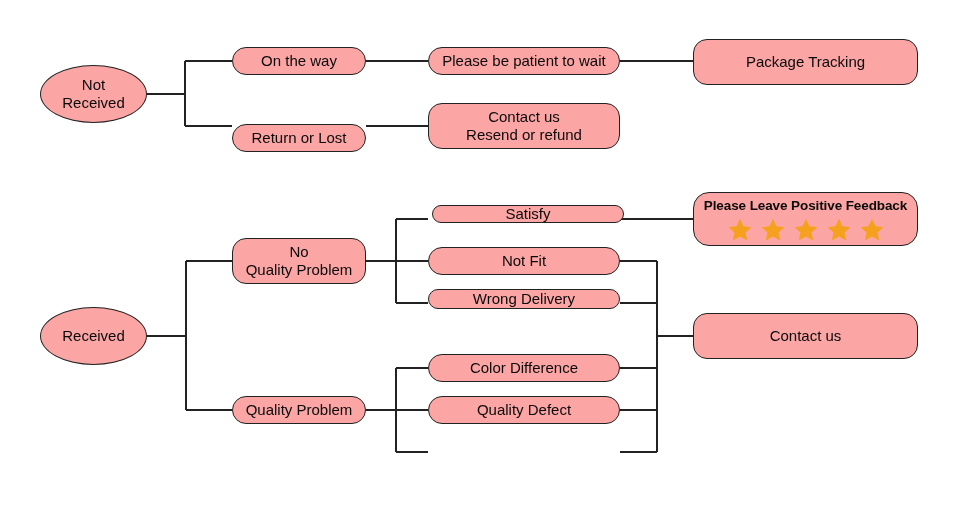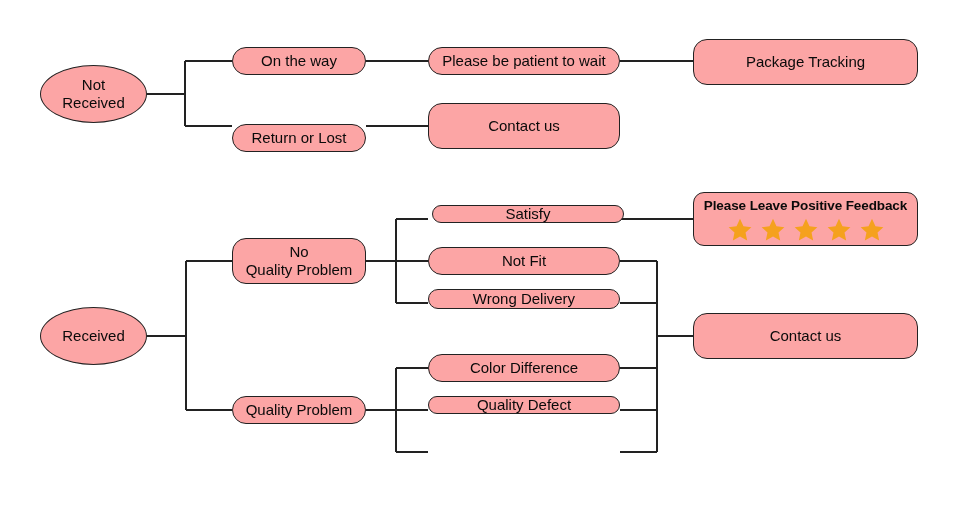--- a/index.html
+++ b/index.html
@@ -39,21 +39,21 @@
   .rbox {
     border-radius: 14px;
     font-size: 15px;
   }
   .ellipse {
     border-radius: 50%;
     font-size: 15px;
   }
   .line2 { white-space: nowrap; }
   .feedback-box {
-    border-radius: 11px;
+    border-radius: 16px;
     justify-content: flex-start;
     padding-top: 5px;
   }
   .feedback-title {
     font-size: 13.5px;
     font-weight: bold;
     letter-spacing: -0.1px;
     color: #0a0a0a;
   }
   .stars {
@@ -138,20 +138,21 @@
   <div class="node rbox" style="left:428px; top:47px; width:192px; height:28px;">
     <span class="line2">Please be patient to wait</span>
   </div>
 
   <div class="node rbox" style="left:693px; top:39px; width:225px; height:46px;">
     <span class="line2">Package Tracking</span>
   </div>
 
   <div class="node rbox" style="left:428px; top:103px; width:192px; height:46px;">
     <span class="line2">Contact us</span>
+    <span class="line2">Resend or refund</span>
   </div>
 
   <div class="node ellipse" style="left:40px; top:307px; width:107px; height:58px;">
     <span class="line2">Received</span>
   </div>
 
   <div class="node rbox" style="left:232px; top:238px; width:134px; height:46px;">
     <span class="line2">No</span>
     <span class="line2">Quality Problem</span>
   </div>
@@ -169,21 +170,21 @@
   </div>
 
   <div class="node rbox" style="left:428px; top:289px; width:192px; height:20px;">
     <span class="line2">Wrong Delivery</span>
   </div>
 
   <div class="node rbox" style="left:428px; top:354px; width:192px; height:28px;">
     <span class="line2">Color Difference</span>
   </div>
 
-  <div class="node rbox" style="left:428px; top:396px; width:192px; height:18px;">
+  <div class="node rbox" style="left:428px; top:396px; width:192px; height:28px;">
     <span class="line2">Quality Defect</span>
   </div>
 
 
   <div class="node rbox feedback-box" style="left:693px; top:192px; width:225px; height:54px;">
     <span class="feedback-title">Please Leave Positive Feedback</span>
     <div class="stars">
       <span class="star">
         <svg viewBox="0 0 24 24" width="26" height="26" aria-hidden="true">
             <path fill="#F5A11E" d="M12 1.6l3.2 6.9 7.3.9-5.4 5 1.5 7.3L12 18l-6.6 3.7 1.5-7.3-5.4-5 7.3-.9z"></path>

